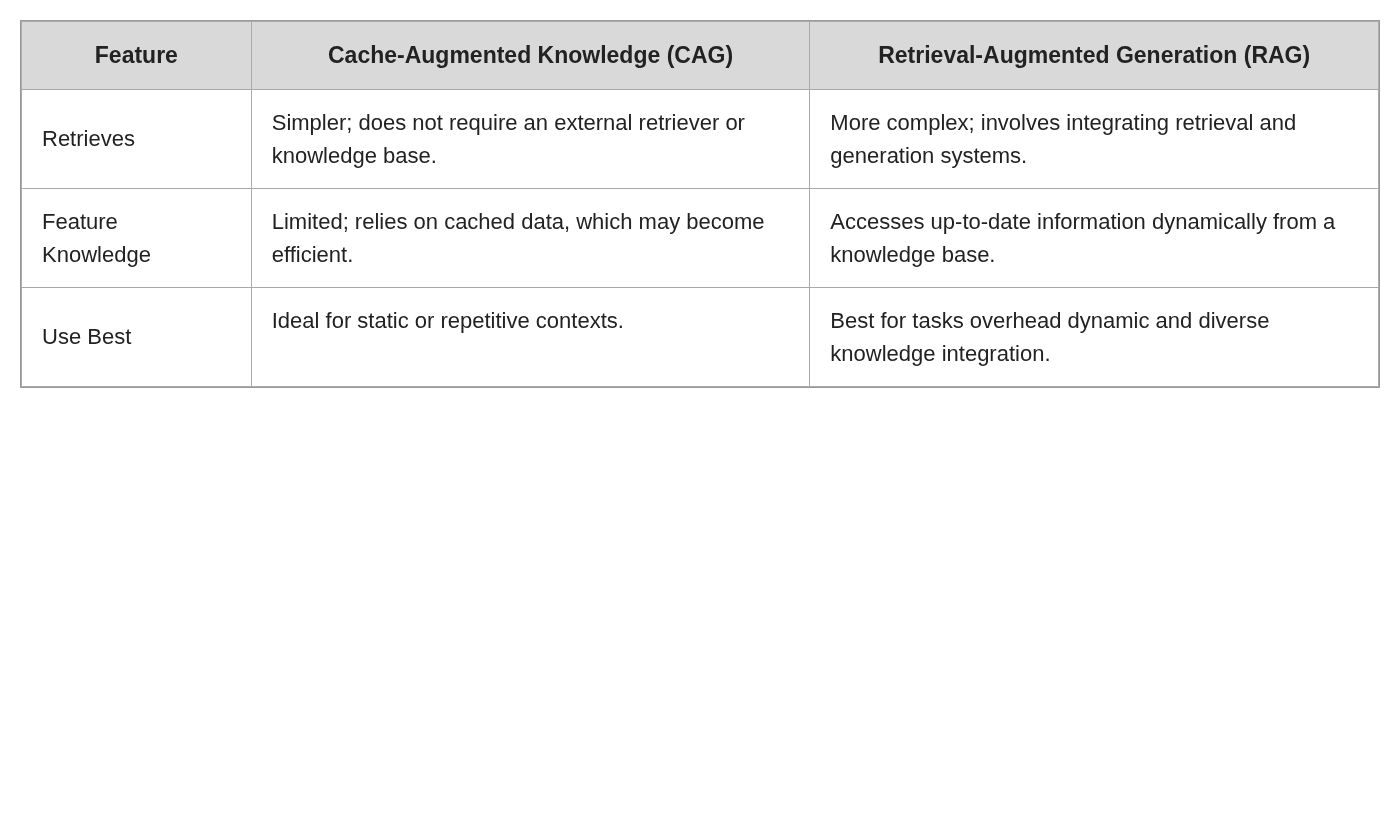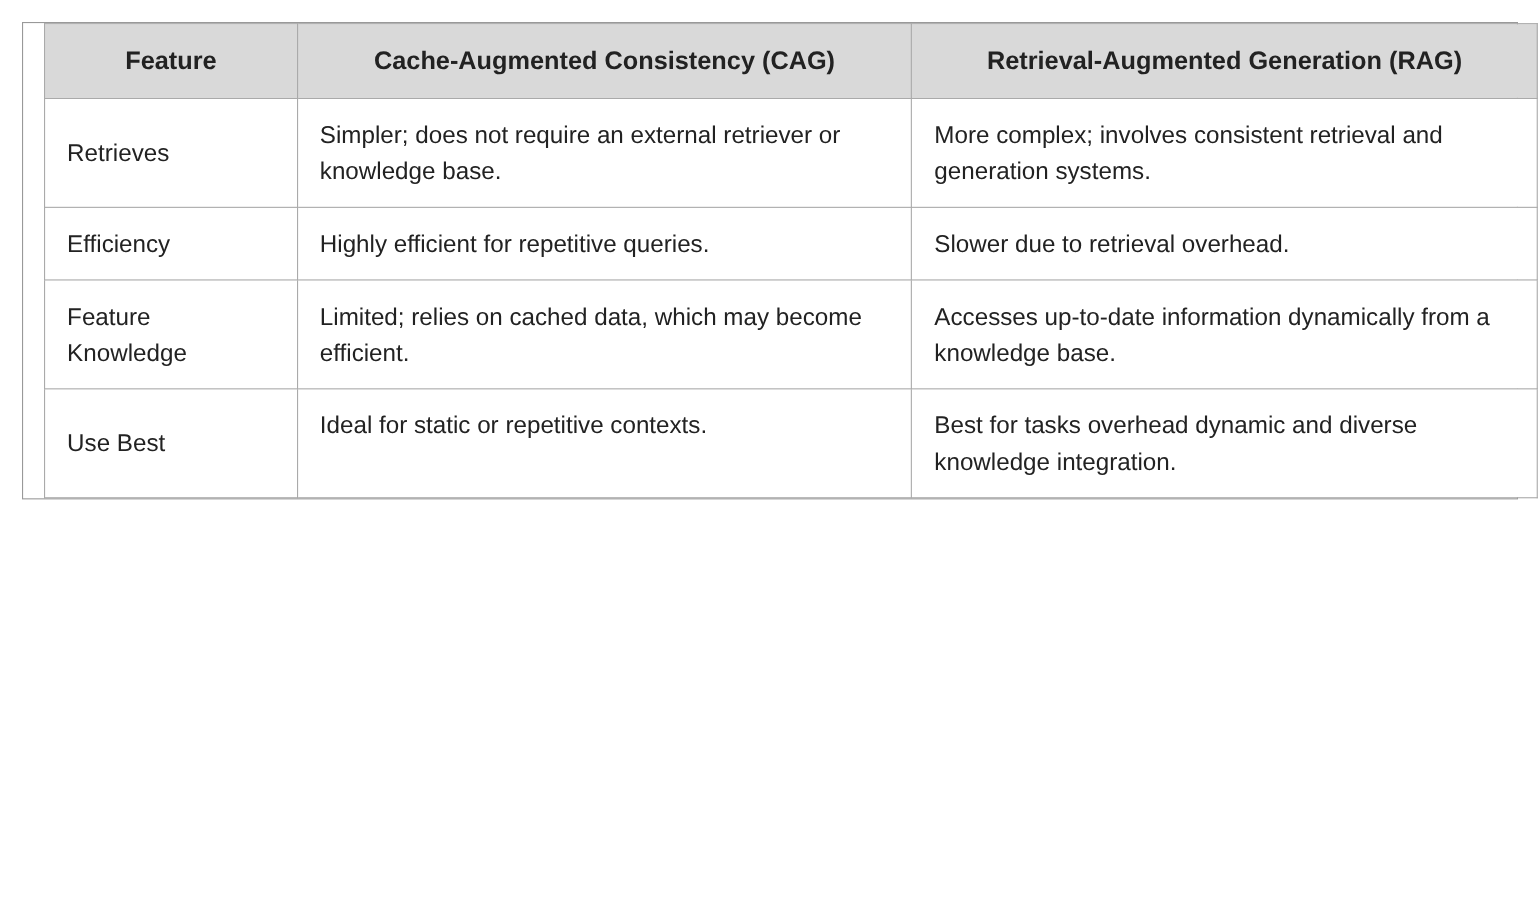--- a/index.html
+++ b/index.html
@@ -20,21 +20,20 @@
 
     .table-container {
       width: 1360px;
       border-collapse: collapse;
       border: 1.5px solid #999;
     }
 
     .table-container table {
       width: 100%;
       border-collapse: collapse;
-      margin-left: 19px;
     }
 
     .table-container th,
     .table-container td {
       border: 1.5px solid #aaaaaa;
       padding: 16px 20px;
       vertical-align: top;
       font-size: 22px;
       line-height: 1.5;
       color: #222222;
@@ -76,34 +75,29 @@
     }
   </style>
 </head>
 <body>
 
 <div class="table-container">
   <table>
     <thead>
       <tr>
         <th class="col-feature">Feature</th>
-        <th class="col-cag">Cache-Augmented Consistency (CAG)</th>
+        <th class="col-cag">Cache-Augmented Knowledge (CAG)</th>
         <th class="col-rag">Retrieval-Augmented Generation (RAG)</th>
       </tr>
     </thead>
     <tbody id="table-body">
         <tr>
           <td>Retrieves</td>
           <td>Simpler; does not require an external retriever or knowledge base.</td>
-          <td>More complex; involves consistent retrieval and generation systems.</td>
-        </tr>
-        <tr>
-          <td>Efficiency</td>
-          <td>Highly efficient for repetitive queries.</td>
-          <td>Slower due to retrieval overhead.</td>
+          <td>More complex; involves integrating retrieval and generation systems.</td>
         </tr>
         <tr>
           <td>Feature Knowledge</td>
           <td>Limited; relies on cached data, which may become efficient.</td>
           <td>Accesses up-to-date information dynamically from a knowledge base.</td>
         </tr>
         <tr>
           <td>Use Best</td>
           <td>Ideal for static or repetitive contexts.</td>
           <td>Best for tasks overhead dynamic and diverse knowledge integration.</td>

